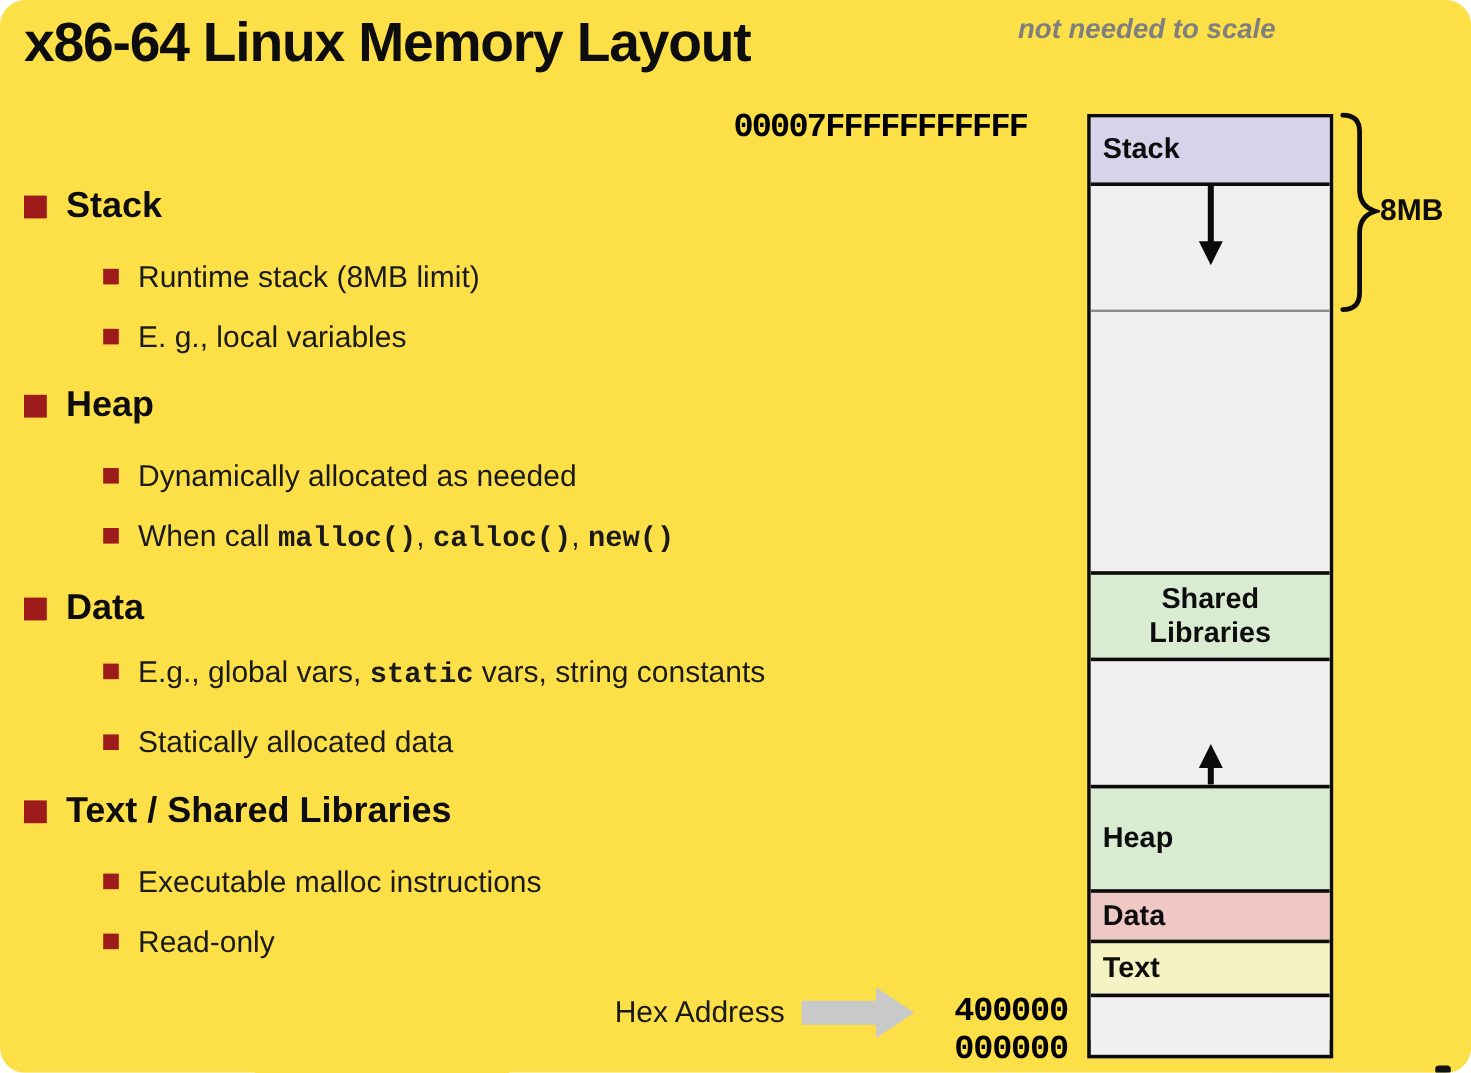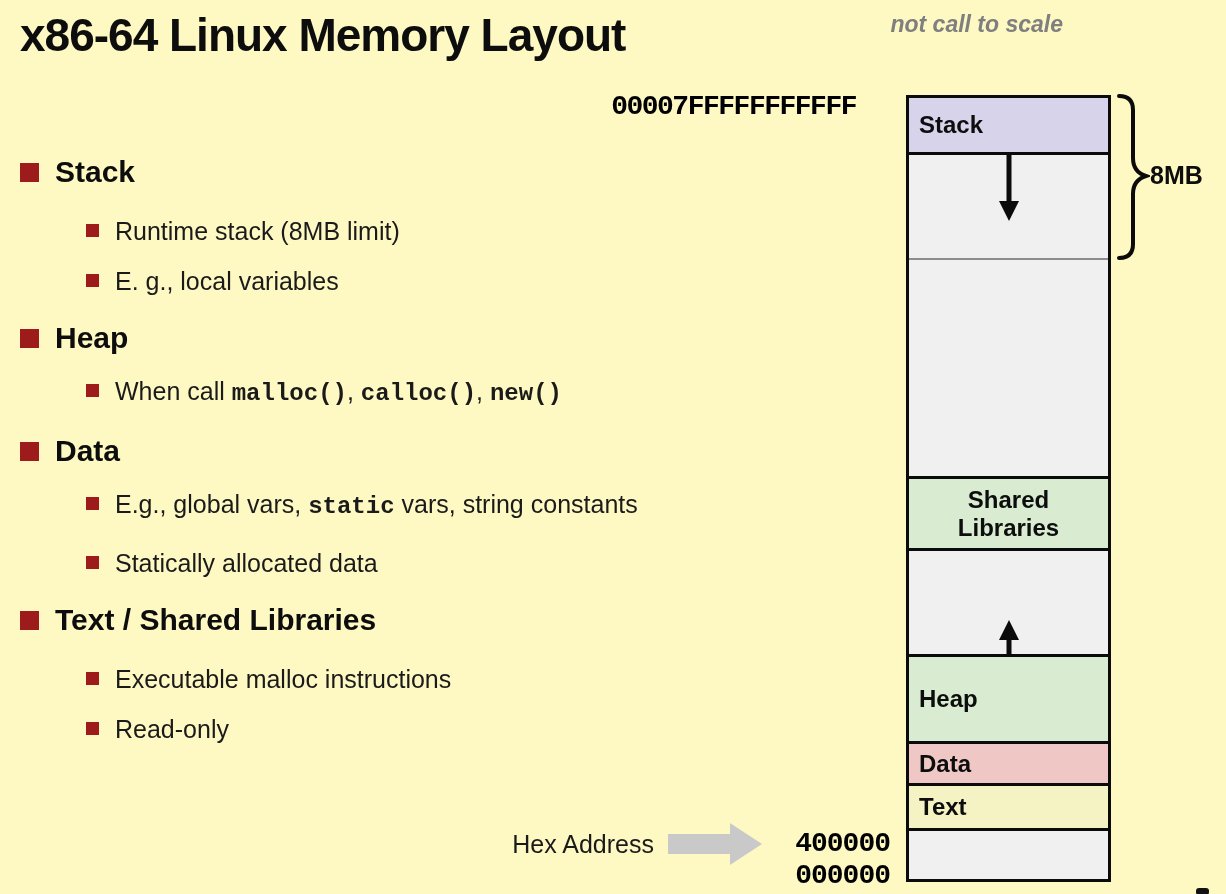--- a/index.html
+++ b/index.html
@@ -1,17 +1,17 @@
 <!DOCTYPE html>
 <html><head>
 <meta charset="utf-8">
 <style>
   html,body{margin:0;padding:0;background:#fff;}
-  .slide{position:relative;width:1226px;height:894px;background:#fef9c3;overflow:hidden;
-         font-family:"Liberation Sans",sans-serif;color:#111;}
+  .slide{position:relative;width:1226px;height:894px;background:#fde047;overflow:hidden;
+         font-family:"Liberation Sans",sans-serif;color:#111;border-radius:21px;}
 
   .title{position:absolute;left:20px;top:8px;font-size:46px;font-weight:700;
          letter-spacing:-1px;color:#0d0d0d;white-space:nowrap;}
   .scale-note{position:absolute;right:163px;top:11px;font-size:23px;font-weight:700;
               font-style:italic;color:#7f7f7f;white-space:nowrap;}
 
   .top-address{position:absolute;left:576px;top:91px;width:280px;text-align:right;
                font-family:"Liberation Mono",monospace;font-weight:700;font-size:28px;
                letter-spacing:-1.5px;color:#000;white-space:nowrap;}
 
@@ -55,40 +55,44 @@
 
   .page-corner{position:absolute;left:1196px;top:888px;width:13px;height:7px;
                background:#111;border-radius:3px;}
 </style>
 </head>
 <body>
 
 <div class="slide">
 
   <div class="title">x86-64 Linux Memory Layout</div>
-  <div class="scale-note">not call to scale</div>
+  <div class="scale-note">not needed to scale</div>
 
   <div class="top-address">00007FFFFFFFFFFF</div>
 
   <div class="outline">
       <div class="sec-heading">
         <span class="sq1" style="background: rgb(158, 27, 27);"></span>
         <span>Stack</span>
       </div>
       <div class="b-item first">
         <span class="sq2" style="background: rgb(158, 27, 27);"></span>
         <span><span>Runtime stack (8MB limit)</span></span>
       </div>
       <div class="b-item">
         <span class="sq2" style="background: rgb(158, 27, 27);"></span>
         <span><span>E. g., local variables</span></span>
       </div>
       <div class="sec-heading">
         <span class="sq1" style="background: rgb(158, 27, 27);"></span>
         <span>Heap</span>
+      </div>
+      <div class="b-item first">
+        <span class="sq2" style="background: rgb(158, 27, 27);"></span>
+        <span><span>Dynamically allocated as needed</span></span>
       </div>
       <div class="b-item">
         <span class="sq2" style="background: rgb(158, 27, 27);"></span>
         <span><span>When call </span><span class="mono">malloc()</span><span>, </span><span class="mono">calloc()</span><span>, </span><span class="mono">new()</span></span>
       </div>
       <div class="sec-heading">
         <span class="sq1" style="background: rgb(158, 27, 27);"></span>
         <span>Data</span>
       </div>
       <div class="b-item">

